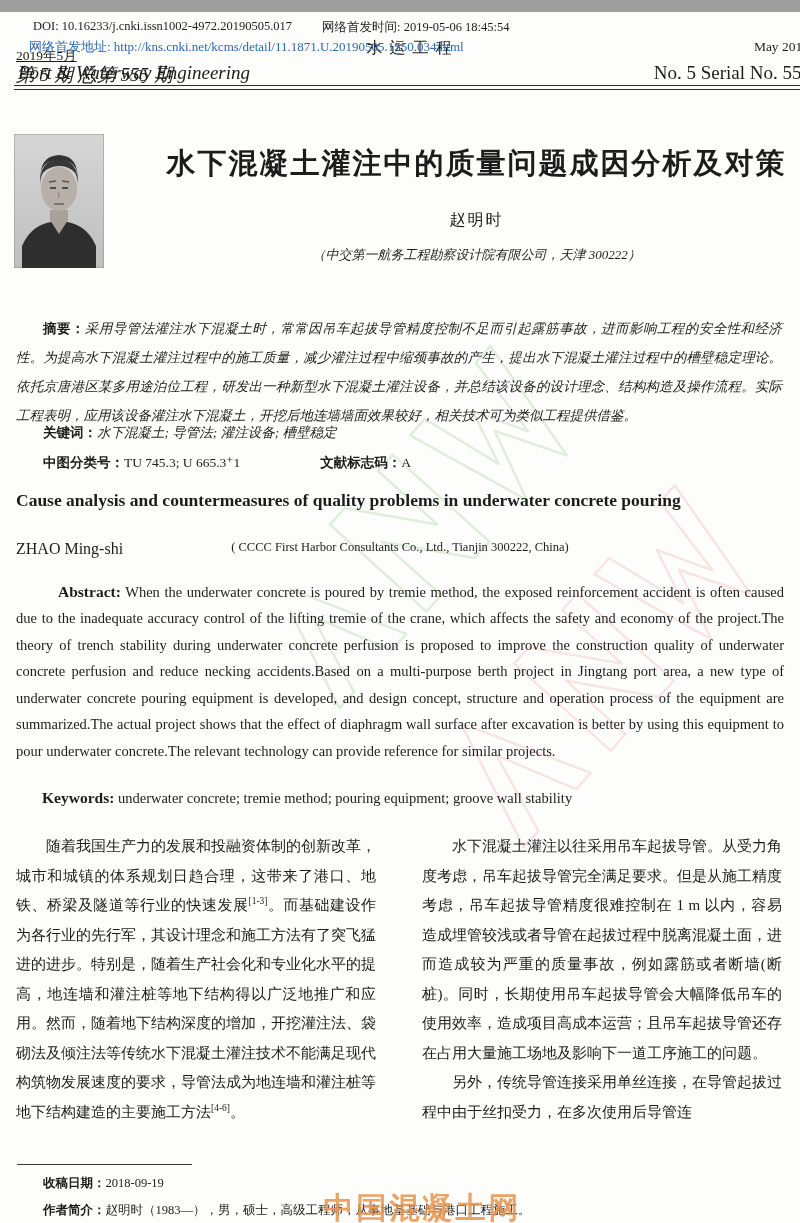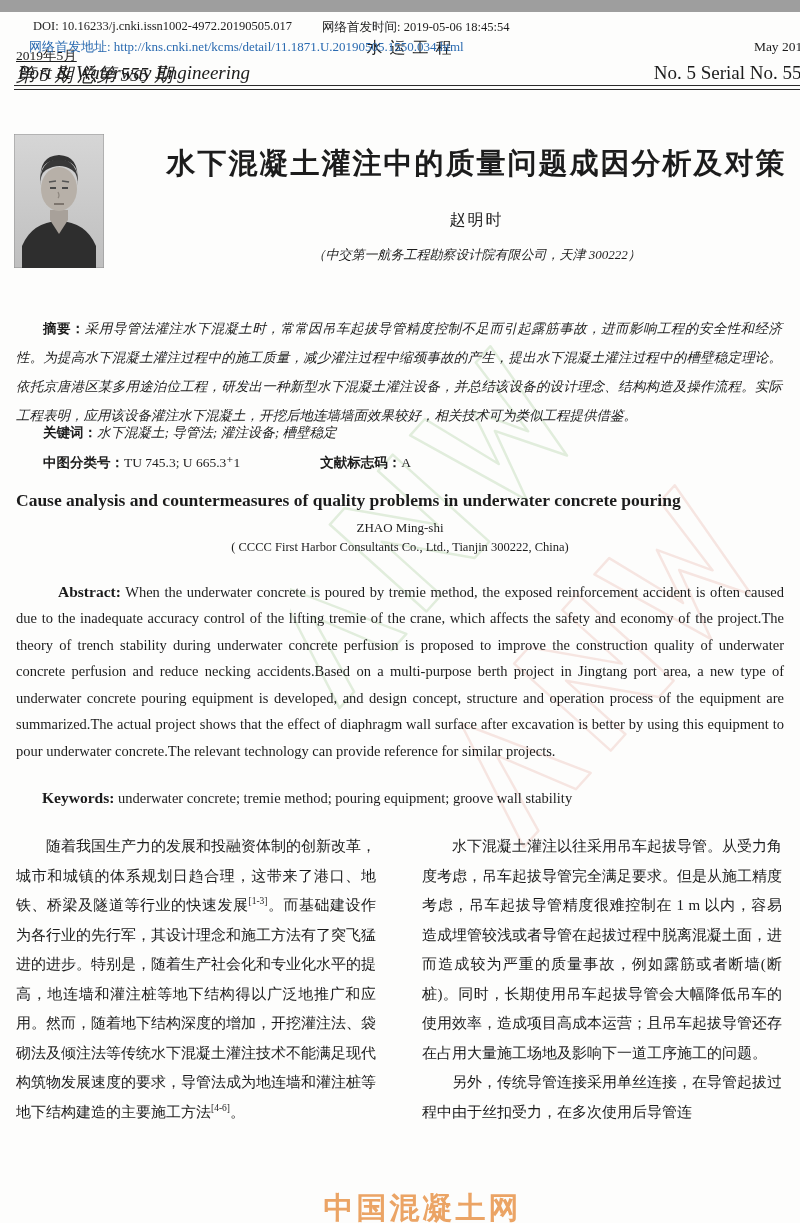--- a/index.html
+++ b/index.html
@@ -31,21 +31,21 @@
   .author-zh{font-size:16px;margin-top:26px;letter-spacing:2px;}
   .affiliation-zh{font-size:13px;margin-top:15px;font-style:italic;}
   
   .abs-zh{position:absolute;left:16px;width:766px;top:288px;font-size:13.5px;line-height:29px;text-align:justify;text-indent:2em;font-style:italic;}
   .zh-label{font-style:normal;font-weight:700;font-family:"Liberation Sans","DejaVu Sans",sans-serif;}
   .kw-zh{position:absolute;left:16px;width:766px;top:398px;font-size:13.5px;text-indent:2em;font-style:italic;}
   .clc-row{position:absolute;left:16px;width:766px;top:428px;font-size:13.5px;text-indent:2em;}
   .clc-gap{margin-left:80px;}
   
   .title-en{position:absolute;left:16px;width:768px;top:478px;text-align:left;font-size:17.5px;font-weight:700;margin:0;}
-  .author-en{position:absolute;left:16px;width:768px;top:508px;text-align:center;font-size:13px;}
+  .author-en{position:absolute;left:16px;width:768px;top:528px;font-size:16px;}
   .affiliation-en{position:absolute;left:16px;width:768px;top:528px;text-align:center;font-size:12.5px;}
   .abs-en{position:absolute;left:16px;width:768px;top:552px;font-size:14.5px;line-height:26.5px;text-align:justify;text-indent:42px;}
   .en-label{font-weight:700;font-size:15.5px;}
   .kw-en{position:absolute;left:0;width:768px;top:762px;font-size:14.5px;text-indent:42px;}
   
   .columns{position:absolute;left:16px;top:820px;width:766px;display:flex;gap:46px;}
   .col{width:360px;font-size:15px;line-height:29.5px;text-align:justify;}
   .col p{margin:0;text-indent:2em;}
   .col sup{font-size:9.5px;line-height:0;}
   
@@ -142,16 +142,21 @@
   <div class="columns">
     <div class="col">
       <p><span>随着我国生产力的发展和投融资体制的创新改革，城市和城镇的体系规划日趋合理，这带来了港口、地铁、桥梁及隧道等行业的快速发展</span><sup>[1-3]</sup><span>。而基础建设作为各行业的先行军，其设计理念和施工方法有了突飞猛进的进步。特别是，随着生产社会化和专业化水平的提高，地连墙和灌注桩等地下结构得以广泛地推广和应用。然而，随着地下结构深度的增加，开挖灌注法、袋砌法及倾注法等传统水下混凝土灌注技术不能满足现代构筑物发展速度的要求，导管法成为地连墙和灌注桩等地下结构建造的主要施工方法</span><sup>[4-6]</sup><span>。</span></p>
     </div>
     <div class="col">
       <p>水下混凝土灌注以往采用吊车起拔导管。从受力角度考虑，吊车起拔导管完全满足要求。但是从施工精度考虑，吊车起拔导管精度很难控制在 1 m 以内，容易造成埋管较浅或者导管在起拔过程中脱离混凝土面，进而造成较为严重的质量事故，例如露筋或者断墙(断桩)。同时，长期使用吊车起拔导管会大幅降低吊车的使用效率，造成项目高成本运营；且吊车起拔导管还存在占用大量施工场地及影响下一道工序施工的问题。</p>
       <p>另外，传统导管连接采用单丝连接，在导管起拔过程中由于丝扣受力，在多次使用后导管连</p>
     </div>
   </div>
 
+  <div class="footnote">
+    <div class="fn-rule"></div>
+    <div class="fn-row"><span class="fn-label">收稿日期：</span><span>2018-09-19</span></div>
+    <div class="fn-row"><span class="fn-label">作者简介：</span><span>赵明时（1983—），男，硕士，高级工程师，从事地基基础与港口工程施工。</span></div>
+  </div>
 
   <div class="wm-orange">中国混凝土网</div>
 
 </div>
 
 </body></html>

